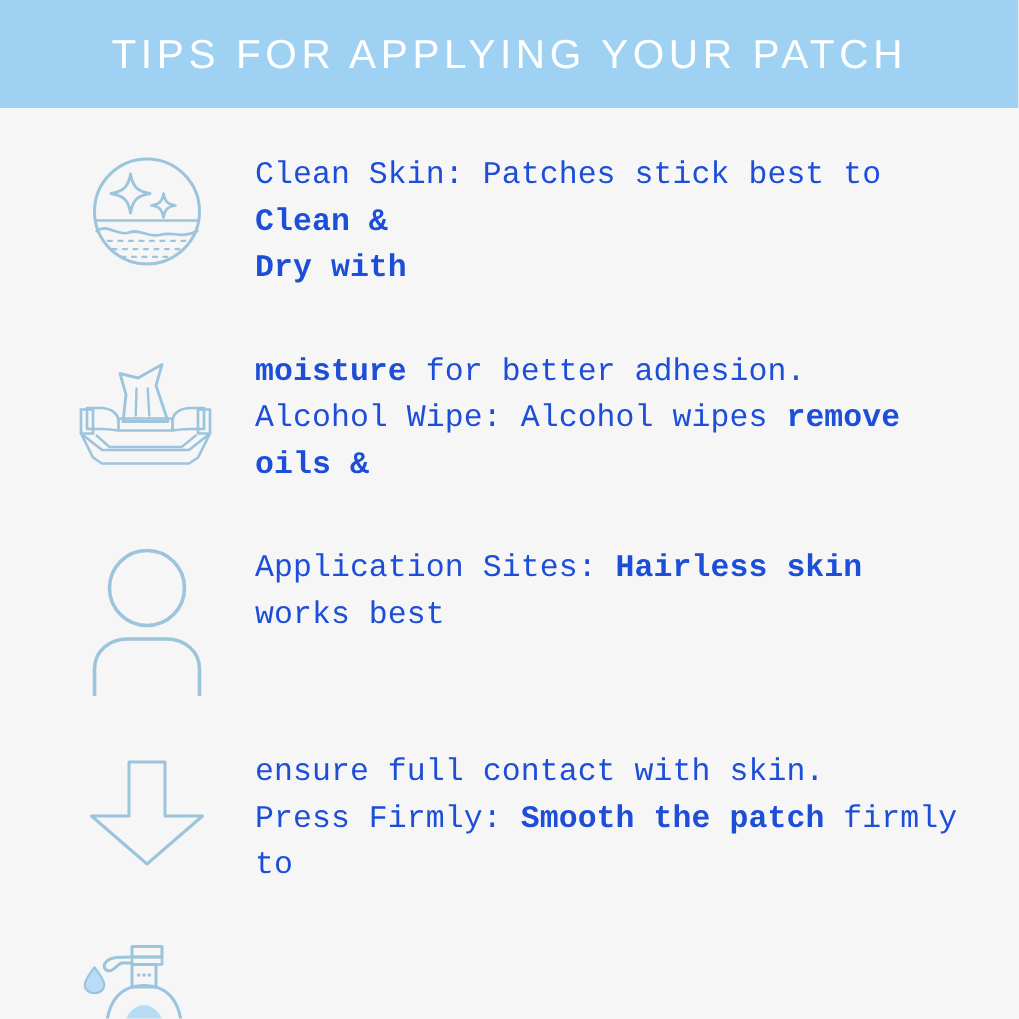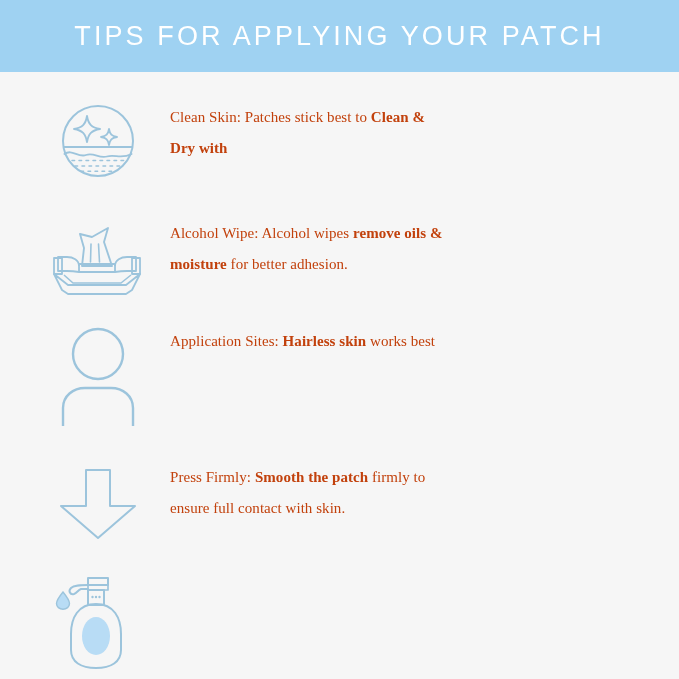--- a/index.html
+++ b/index.html
@@ -52,38 +52,38 @@
   .tip-icon {
     flex: 0 0 108px;
     width: 108px;
     display: flex;
     align-items: flex-start;
     justify-content: center;
     padding-top: 2px;
   }
   .tip-text {
     flex: 1 1 auto;
-    color: #c2410c;
-    font-size: 15px;
+    color: #1d4ed8;
+    font-size: 21px;
     line-height: 31px;
     font-weight: 400;
     letter-spacing: 0.05px;
     padding-left: 18px;
     padding-top: 0px;
-    font-family: Liberation Serif, serif;
+    font-family: Liberation Mono, monospace;
   }
   .tip-text b {
     font-weight: 700;
   }
   
   .row-1 { margin-top: 16px; }
   .row-1 .tip-icon { padding-top: 0px; }
   .row-2 { margin-top: 38px; }
   .row-2 .tip-icon { padding-top: 4px; }
-  .row-3 { margin-top: 28px; justify-content: center; }
+  .row-3 { margin-top: 38px; justify-content: center; }
   .row-3 .tip-icon { padding-top: 0px; }
   .row-4 { margin-top: 36px; }
   .row-4 .tip-icon { padding-top: 6px; }
   .row-5 { margin-top: 34px; }
   .row-5 .tip-icon { padding-top: 0px; }
   .icon-svg {
     display: block;
   }
 </style>
 </head>
@@ -126,22 +126,22 @@
           <path d="M33 42 h36 v8 h-36 z" fill="none" stroke="#9cc4dc" stroke-width="1.8" stroke-linejoin="round"></path>
           <path d="M33 44 C33 38, 27 35, 21 35 L12 35 v14 h9 C27 49, 33 50, 33 50" fill="none" stroke="#9cc4dc" stroke-width="1.8" stroke-linejoin="round"></path>
           <path d="M69 44 C69 38, 75 35, 81 35 L90 35 v14 h-9 C75 49, 69 50, 69 50" fill="none" stroke="#9cc4dc" stroke-width="1.8" stroke-linejoin="round"></path>
           <path d="M8 36 h8 v16 h-8 z" fill="none" stroke="#9cc4dc" stroke-width="1.8" stroke-linejoin="round"></path>
           <path d="M86 36 h8 v16 h-8 z" fill="none" stroke="#9cc4dc" stroke-width="1.8" stroke-linejoin="round"></path>
           <path d="M8 52 L22 63 h58 L94 52 L86 68 L80 72 H22 L16 68 Z" fill="none" stroke="#9cc4dc" stroke-width="1.8" stroke-linejoin="round"></path>
           <path d="M18 53 L27 61 h48 L85 53" fill="none" stroke="#9cc4dc" stroke-width="1.6" stroke-linejoin="round"></path>
         </svg>
       </div>
       <div class="tip-text">
+          <div><b>moisture</b><span> for better adhesion.</span></div>
           <div><span>Alcohol Wipe: Alcohol wipes </span><b>remove oils &amp;</b></div>
-          <div><b>moisture</b><span> for better adhesion.</span></div>
         </div>
     </li>
 
     <li class="tip-row row-3">
       <div class="tip-icon">
         <svg class="icon-svg" width="82" height="100" viewBox="0 0 82 100" aria-hidden="true">
           <circle cx="41" cy="28" r="25" fill="none" stroke="#9cc4dc" stroke-width="2.4"></circle>
           <path d="M6 100 V82 C6 70, 16 62, 28 62 H54 C66 62, 76 70, 76 82 V100" fill="none" stroke="#9cc4dc" stroke-width="2.4" stroke-linecap="round"></path>
         </svg>
       </div>
@@ -150,22 +150,22 @@
         </div>
     </li>
 
     <li class="tip-row row-4">
       <div class="tip-icon">
         <svg class="icon-svg" width="82" height="72" viewBox="0 0 82 72" aria-hidden="true">
           <path d="M29 2 H53 V38 H78 L41 70 L4 38 H29 Z" fill="none" stroke="#9cc4dc" stroke-width="2" stroke-linejoin="round"></path>
         </svg>
       </div>
       <div class="tip-text">
+          <div><span>ensure full contact with skin.</span></div>
           <div><span>Press Firmly: </span><b>Smooth the patch</b><span> firmly to</span></div>
-          <div><span>ensure full contact with skin.</span></div>
         </div>
     </li>
 
     <li class="tip-row row-5">
       <div class="tip-icon">
         <svg class="icon-svg" width="86" height="96" viewBox="0 0 86 96" aria-hidden="true">
           <path d="M41 30 C23 30, 16 44, 16 60 V76 C16 88, 26 94, 41 94 C56 94, 66 88, 66 76 V60 C66 44, 59 30, 41 30 Z" fill="none" stroke="#9cc4dc" stroke-width="2"></path>
           <ellipse cx="41" cy="62" rx="14" ry="19" fill="#b8dcf5"></ellipse>
           <path d="M33 16 h16 v15 h-16 z" fill="none" stroke="#9cc4dc" stroke-width="2" stroke-linejoin="round"></path>
           <path d="M33 11 C25 11, 19 11, 16 14 C13 17, 15 21, 19 20 C22 19, 23 16, 26 15 L33 15" fill="none" stroke="#9cc4dc" stroke-width="2" stroke-linejoin="round" stroke-linecap="round"></path>

